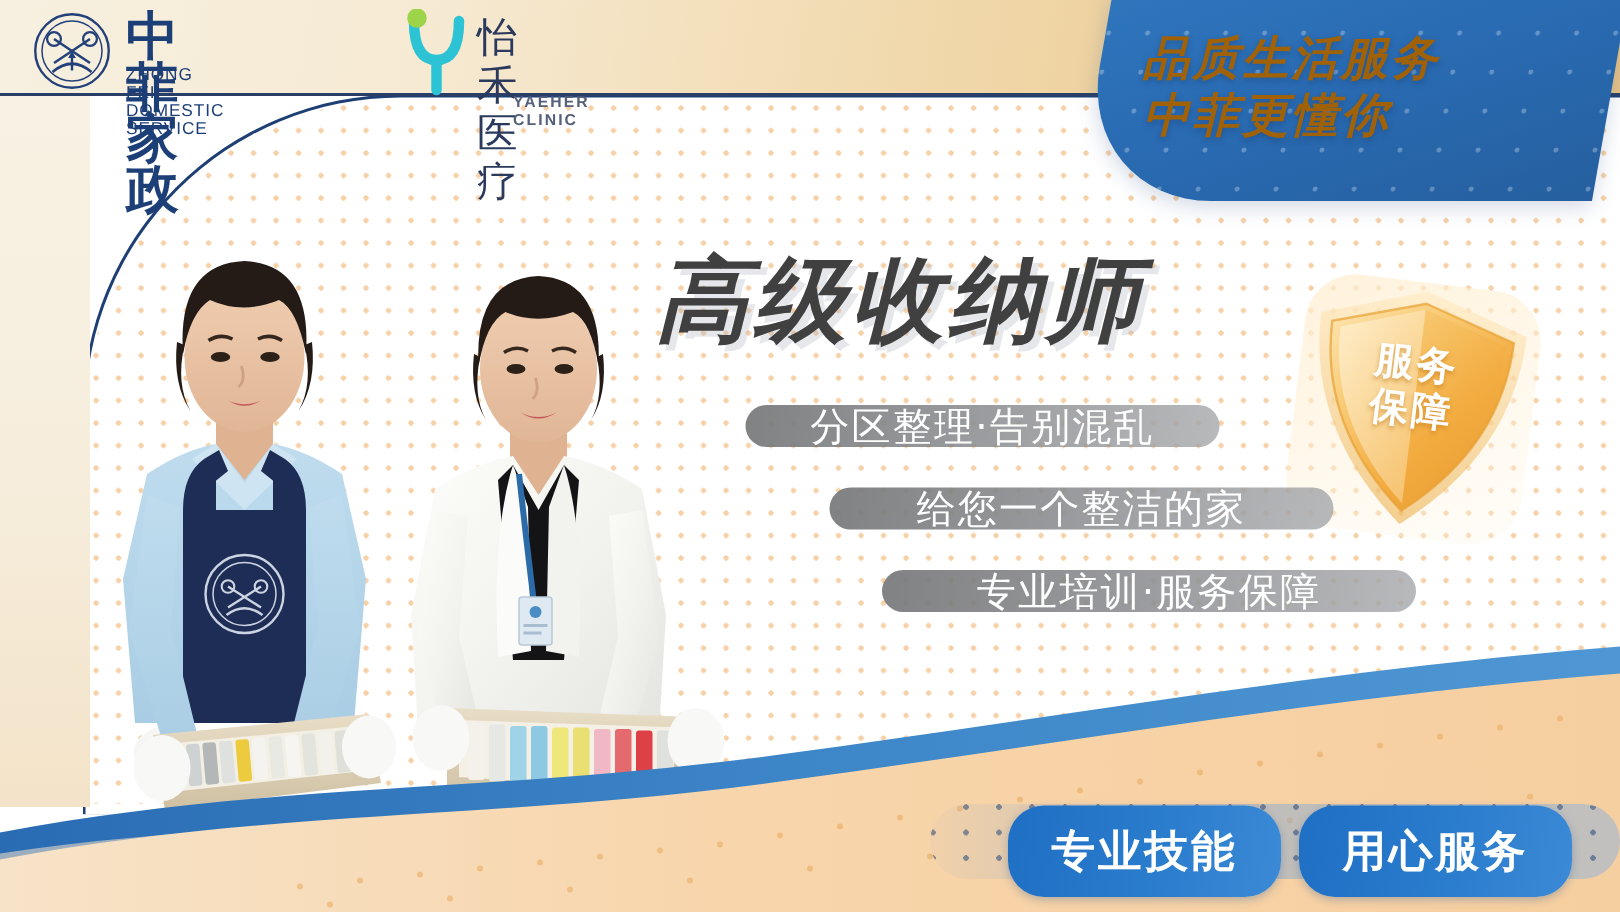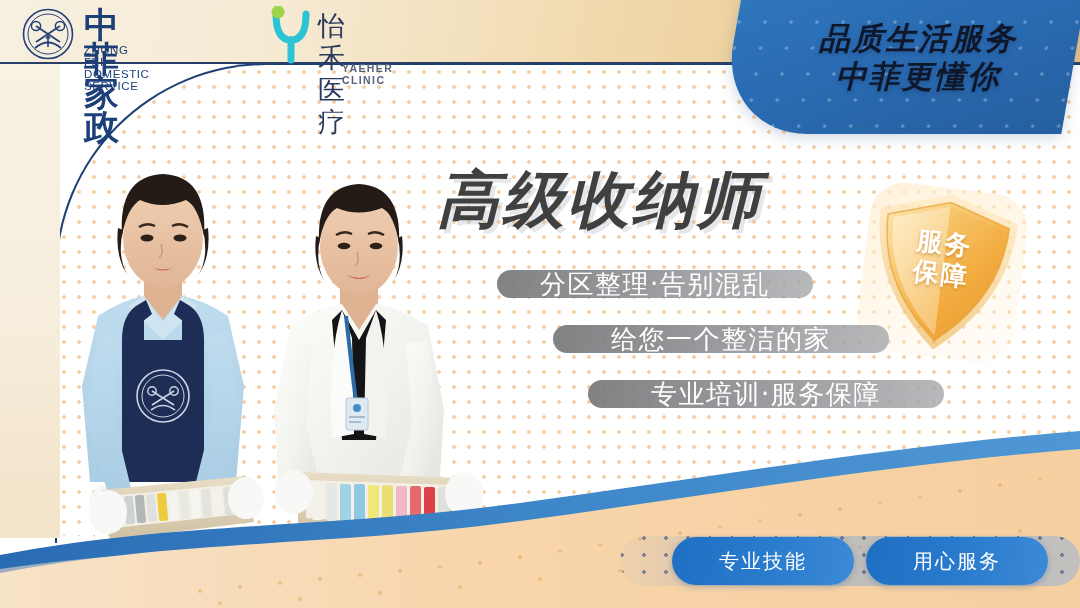--- a/index.html
+++ b/index.html
@@ -65,22 +65,22 @@
     box-shadow:0 4px 14px rgba(50,80,130,0.22);
   }
   .blue-panel-dots {
     position:absolute; left:0; top:0; width:100%; height:100%;
     border-bottom-left-radius:90px;
     background-image:radial-gradient(circle at 2px 2px, rgba(255,255,255,0.28) 1.5px, rgba(255,255,255,0) 1.8px);
     background-size:26px 26px;
   }
   .blue-panel-text {
     position:absolute; left:762px; top:20px;
-    width:312px; text-align:center;
-    color:#0f172a;
+    width:312px; text-align:left;
+    color:#a16207;
     font-size:31px; line-height:38px;
     font-weight:bold; font-style:italic;
     letter-spacing:2px;
     text-shadow:0 2px 4px rgba(20,50,95,0.35);
     z-index:6;
   }
 
   
   .logo-row { position:absolute; left:22px; top:4px; height:58px; z-index:8; }
   .logo-seal {
@@ -172,24 +172,24 @@
     background:linear-gradient(90deg,rgba(120,160,205,0.05) 0%,rgba(125,165,210,0.45) 42%,rgba(150,180,215,0.55) 100%);
     z-index:7;
   }
   .bottom-strip-dots {
     position:absolute; left:0; top:0; width:100%; height:100%;
     border-radius:25px;
     background-image:radial-gradient(circle at 2px 2px, rgba(40,70,120,0.55) 1.7px, rgba(0,0,0,0) 2px);
     background-size:22px 17px;
   }
   .badge {
-    position:absolute; height:48px; top:537px;
+    position:absolute; height:61px; top:537px;
     border-radius:24px;
     display:flex; align-items:center; justify-content:center;
-    color:#ffffff; font-size:20px; font-weight:normal;
+    color:#ffffff; font-size:29px; font-weight:bold;
     letter-spacing:2px;
     font-family:"DejaVu Sans","Liberation Sans",sans-serif;
     background:linear-gradient(100deg,#1f6fc4 0%,#2a7ccd 55%,#3c8ad6 100%);
     box-shadow:0 2px 6px rgba(30,80,150,0.30);
     z-index:8; white-space:nowrap;
   }
   .badge-1 { left:672px; width:182px; }
   .badge-2 { left:866px; width:182px; }
 </style>
 </head>

